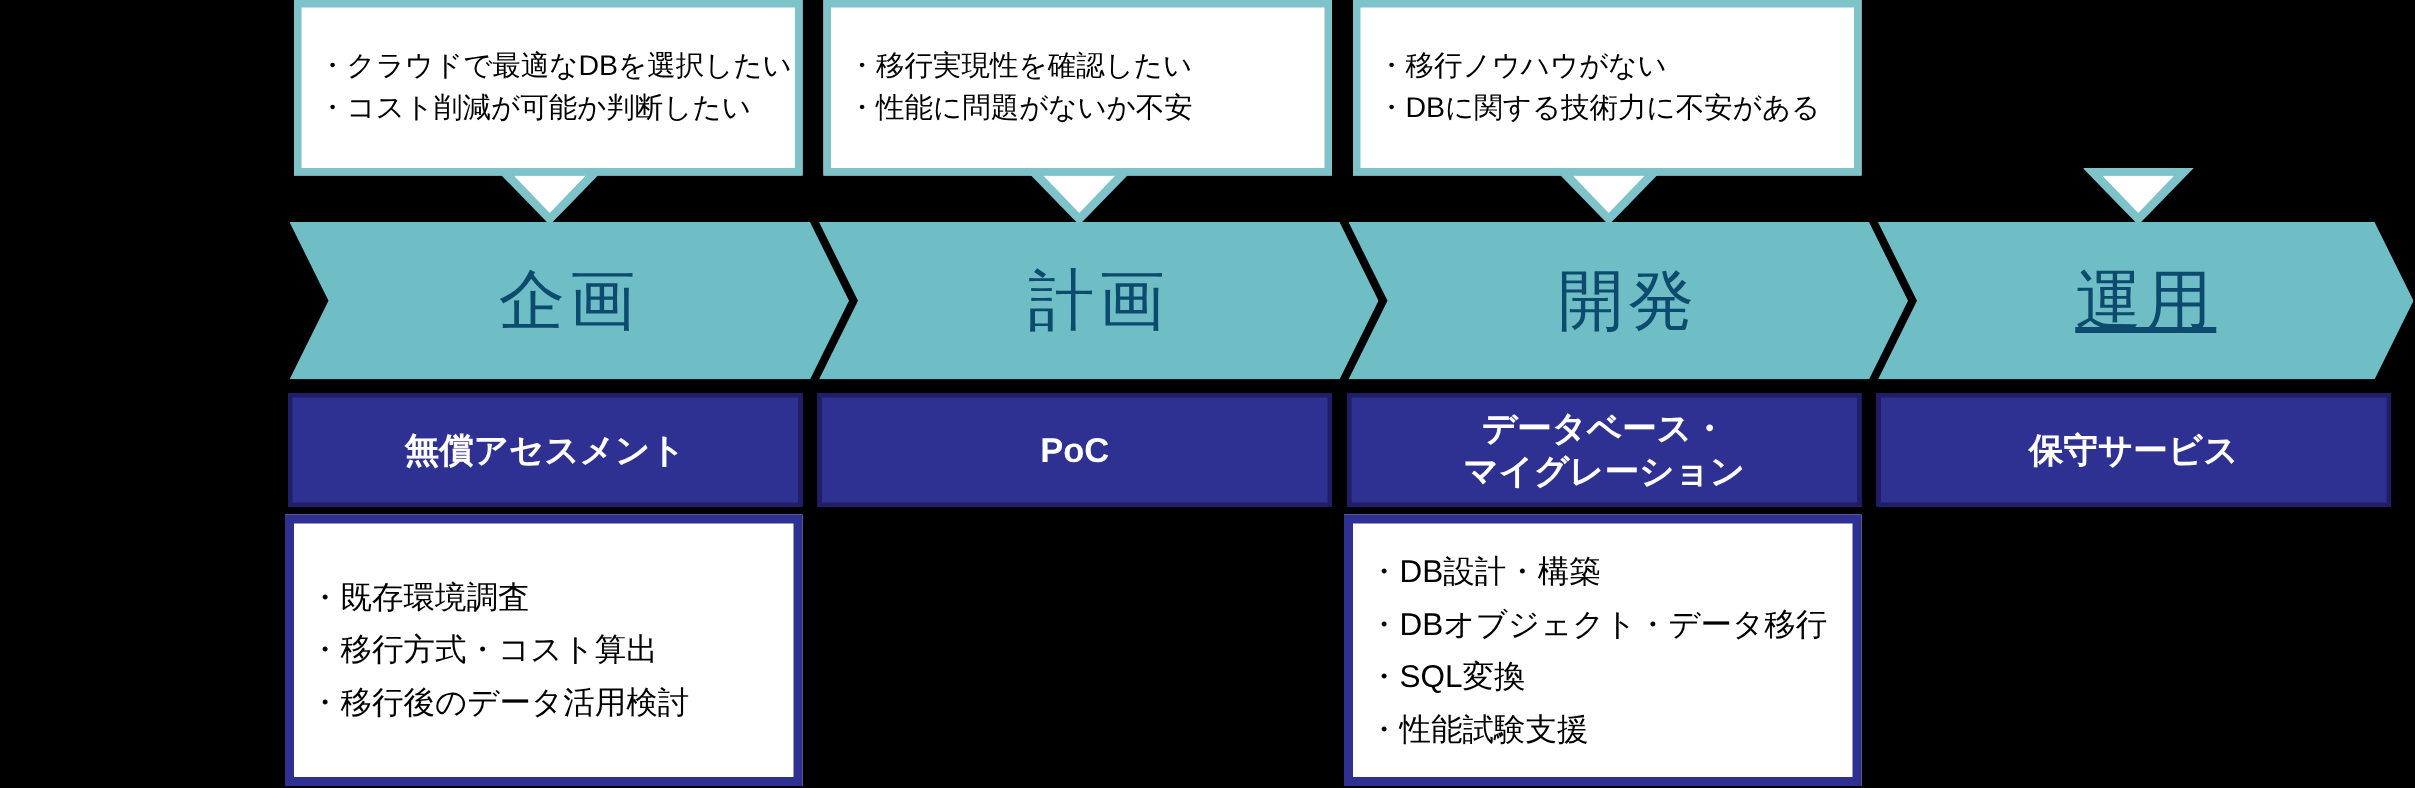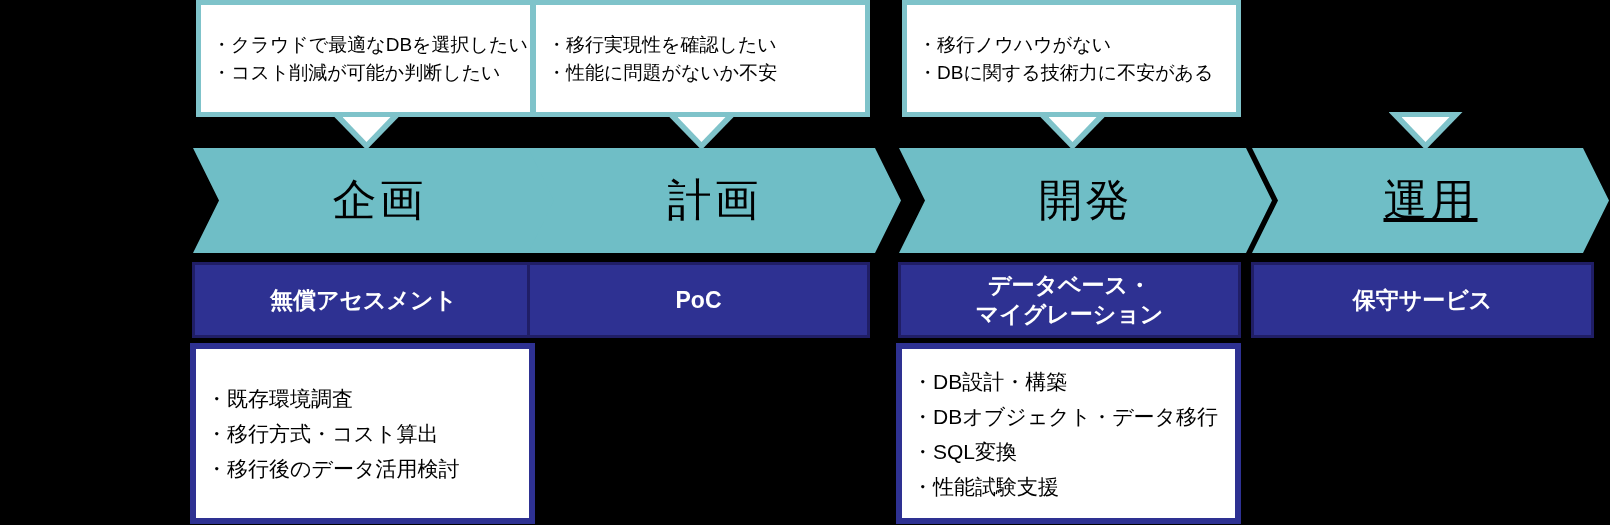--- a/index.html
+++ b/index.html
@@ -7,21 +7,21 @@
     --teal-light:#7FC3CA;
     --navy:#2E3192;
     --navy-dark:#201E66;
   }
   html,body{margin:0;padding:0;background:#000;}
   .canvas{
     position:relative;width:1610px;height:525px;background:#000;
     overflow:hidden;font-family:"Liberation Sans","DejaVu Sans",sans-serif;padding-left:26px;
   }
   .col{position:absolute;top:0;height:100%;width:353px;}
-  .col1{left:190px}.col2{left:525px}.col3{left:896px}.col4{left:1249px}
+  .col1{left:190px}.col2{left:543px}.col3{left:896px}.col4{left:1249px}
 
   .callout{
     position:absolute;top:0;left:6px;right:8px;height:117px;
     background:#fff;border:5px solid var(--teal-light);box-sizing:border-box;
     display:flex;align-items:center;
     padding:0 2px 0 11px;
     font-size:19px;line-height:28px;color:#000;white-space:pre-line;
   }
   .pointer{
     position:absolute;top:112px;left:50%;transform:translateX(-50%);
@@ -35,21 +35,21 @@
   .pointer .inner{
     position:absolute;left:13px;top:5px;width:48px;height:25px;
     background:#fff;
     clip-path:polygon(0 0,100% 0,50% 100%);
   }
   .chevron{
     position:absolute;top:148px;left:3px;width:373px;height:105px;
     background:var(--teal);
     clip-path:polygon(26px 50%,0 0,calc(100% - 26px) 0,100% 50%,calc(100% - 26px) 100%,0 100%);
     display:flex;align-items:center;justify-content:center;
-    color:#000000;font-size:44px;letter-spacing:3px;
+    color:#0c4a6e;font-size:44px;letter-spacing:3px;
   }
   .col4 .chevron{width:357px;text-decoration:underline;}
   .service-title{
     position:absolute;top:262px;left:2px;right:8px;height:76px;
     background:var(--navy);border:3px solid var(--navy-dark);box-sizing:border-box;
     display:flex;align-items:center;justify-content:center;text-align:center;
     color:#fff;font-weight:bold;font-size:23px;line-height:29px;white-space:pre-line;
   }
   .service-box{
     position:absolute;top:343px;left:0;right:8px;height:181px;

